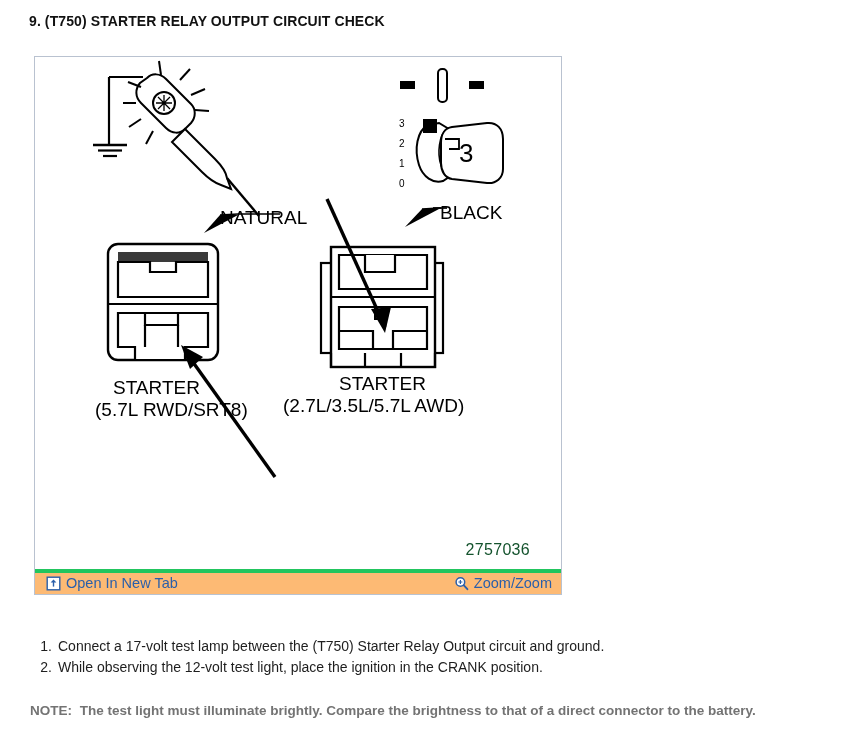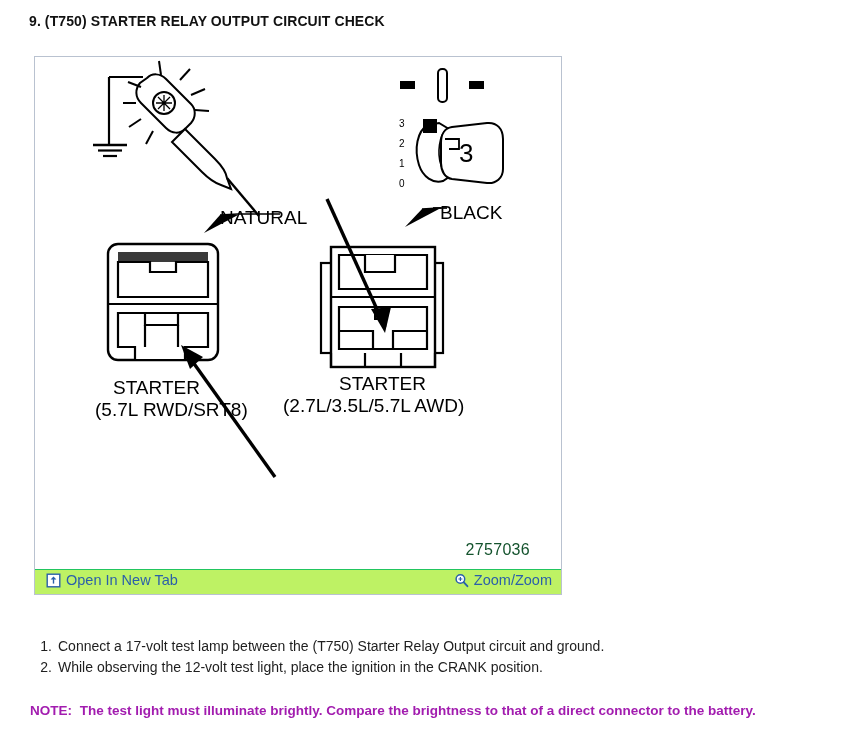--- a/index.html
+++ b/index.html
@@ -63,22 +63,22 @@
     letter-spacing: 0.3px;
   }
 
   
   .figure-toolbar {
     position: absolute;
     left: 0;
     bottom: 0;
     width: 526px;
     height: 25px;
-    background: #bef264;
-    border-top: 1px solid #22c55e;
+    background: #fdba74;
+    border-top: 4px solid #22c55e;
     box-sizing: border-box;
   }
 
   .tool-link {
     position: absolute;
     top: 3px;
     display: flex;
     align-items: center;
     gap: 5px;
     color: #2a5faa;
@@ -117,21 +117,21 @@
   }
   .step-num { width: 14px; text-align: right; flex: 0 0 auto; }
 
   
   .note-line {
     position: absolute;
     left: 30px;
     top: 703px;
     font-size: 13.5px;
     font-weight: bold;
-    color: #a21caf;
+    color: #737373;
     white-space: nowrap;
   }
   .note-label { margin-right: 4px; }
 
   
   .dg-text {
     font-family: "Liberation Sans", sans-serif;
     font-size: 19px;
     fill: #000000;
   }

